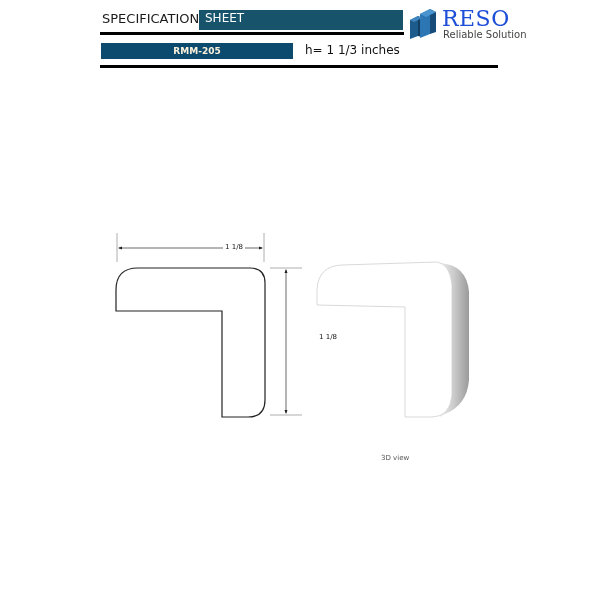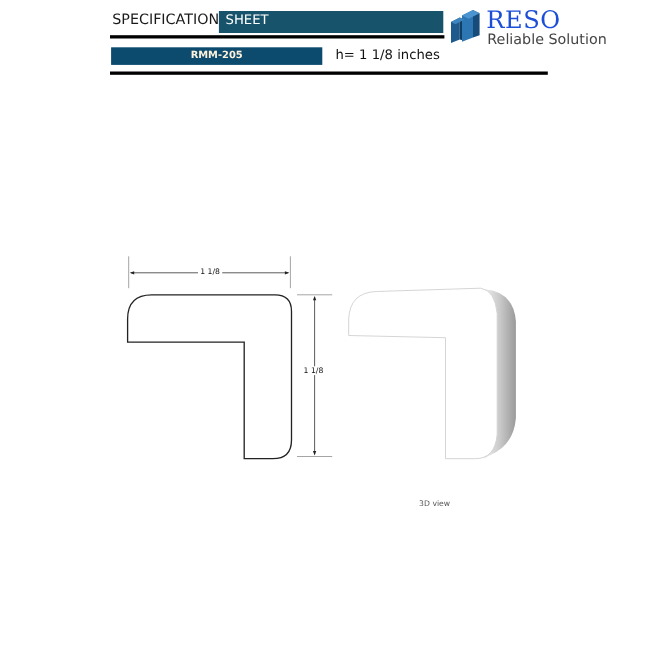--- a/index.html
+++ b/index.html
@@ -10,23 +10,23 @@
   .sheet-bar { left:199px; top:10px; width:204px; height:20px; background:#17536a; }
   .sheet-label { left:205px; top:11px; font-size:12px; color:#ffffff; }
   .rule1 { left:100px; top:32px; width:304px; height:3px; background:#000; }
   .model-bar { left:101px; top:43px; width:192px; height:16px; background:#0c4a6e;
                display:flex; align-items:center; justify-content:center; }
   .model-label { font-size:9px; font-weight:bold; color:#fdf3dc; }
   .height-label { left:305px; top:43px; font-size:12px; color:#111; }
   .rule2 { left:100px; top:65px; width:398px; height:3px; background:#000; }
   .logo-icon { left:408px; top:8px; width:30px; height:31px; }
   .logo-text { left:442px; top:6px; font-family:"DejaVu Serif", serif; font-size:22px; color:#1d4ed8; letter-spacing:0.5px; }
-  .logo-sub { left:443px; top:29px; font-size:13px; color:#444; }
+  .logo-sub { left:443px; top:29px; font-size:10px; color:#444; }
   .view-label { left:381px; top:454px; font-size:7px; color:#555; }
-  .dim-text { font-size:7px; color:#111; background:#fff; padding:0 2px; }
+  .dim-text { font-size:7px; color:#111; background:#fff; padding:0 2px;margin-left:43px; }
 </style>
 </head>
 <body>
 
 <div class="abs spec-label">SPECIFICATION</div>
 <div class="abs sheet-bar"></div>
 <div class="abs sheet-label">SHEET</div>
 <div class="abs rule1"></div>
 
 <svg class="abs logo-icon" viewBox="0 0 30 31">
@@ -36,21 +36,21 @@
   <polygon points="22,1 28,4 28,24 22,26" fill="#174c7a"></polygon>
   <polygon points="12,6 22,1 28,4 18,9" fill="#4a95d0"></polygon>
   <polygon points="2,12 10,8 14,10 6,14" fill="#3f86c0"></polygon>
 </svg>
 <div class="abs logo-text">RESO</div>
 <div class="abs logo-sub">Reliable Solution</div>
 
 <div class="abs model-bar">
   <span class="model-label">RMM-205</span>
 </div>
-<div class="abs height-label">h= 1 1/8 inches</div>
+<div class="abs height-label">h= 1 1/3 inches</div>
 <div class="abs rule2"></div>
 
 <svg class="abs" style="left:0;top:0;" width="600" height="600">
 
   <line x1="117" y1="233" x2="117" y2="262" stroke="#999" stroke-width="0.8"></line>
   <line x1="264" y1="233" x2="264" y2="262" stroke="#999" stroke-width="0.8"></line>
   <line x1="119" y1="248" x2="262" y2="248" stroke="#444" stroke-width="0.8"></line>
   <polygon points="118,248 122,246.5 122,249.5" fill="#222"></polygon>
   <polygon points="263,248 259,246.5 259,249.5" fill="#222"></polygon>
 

